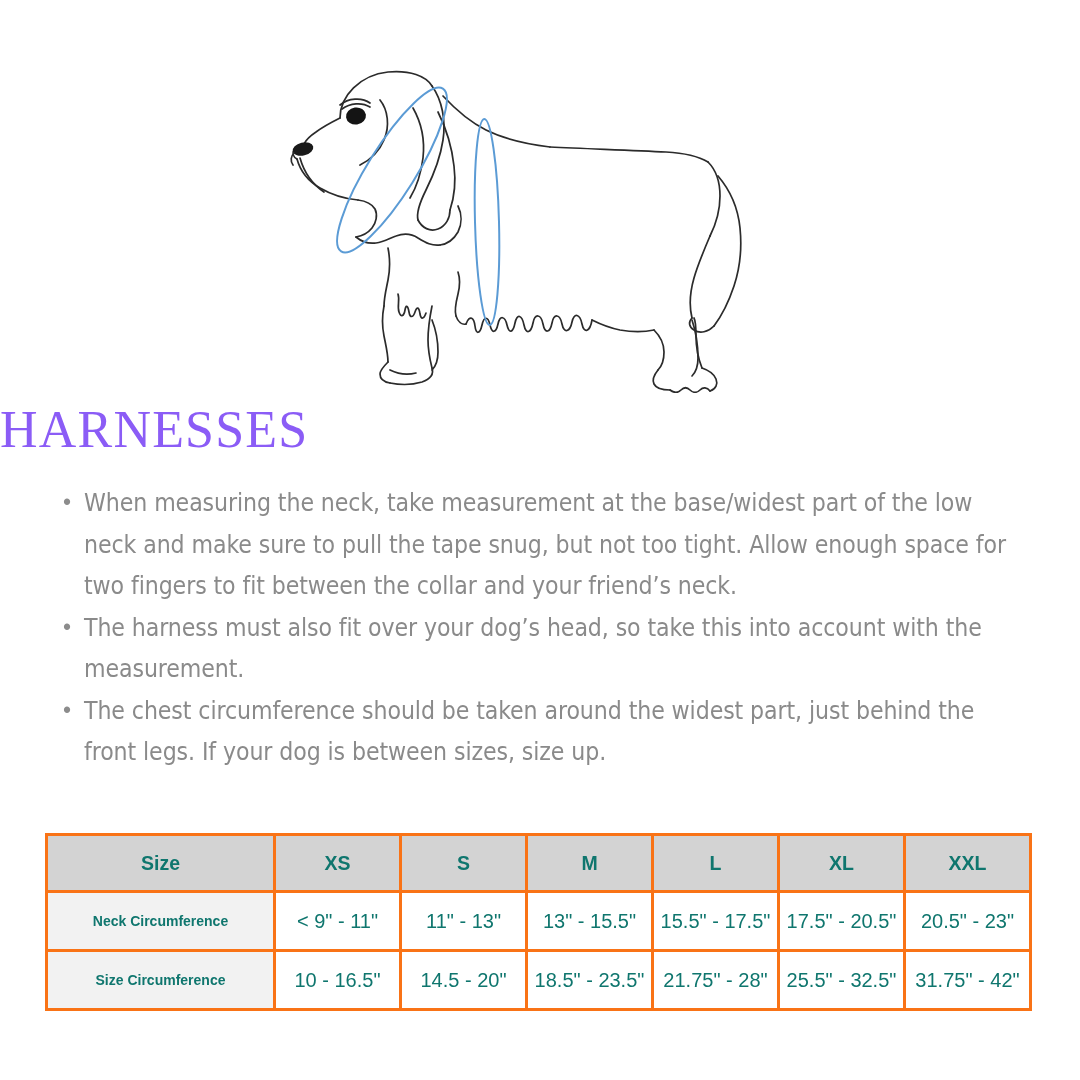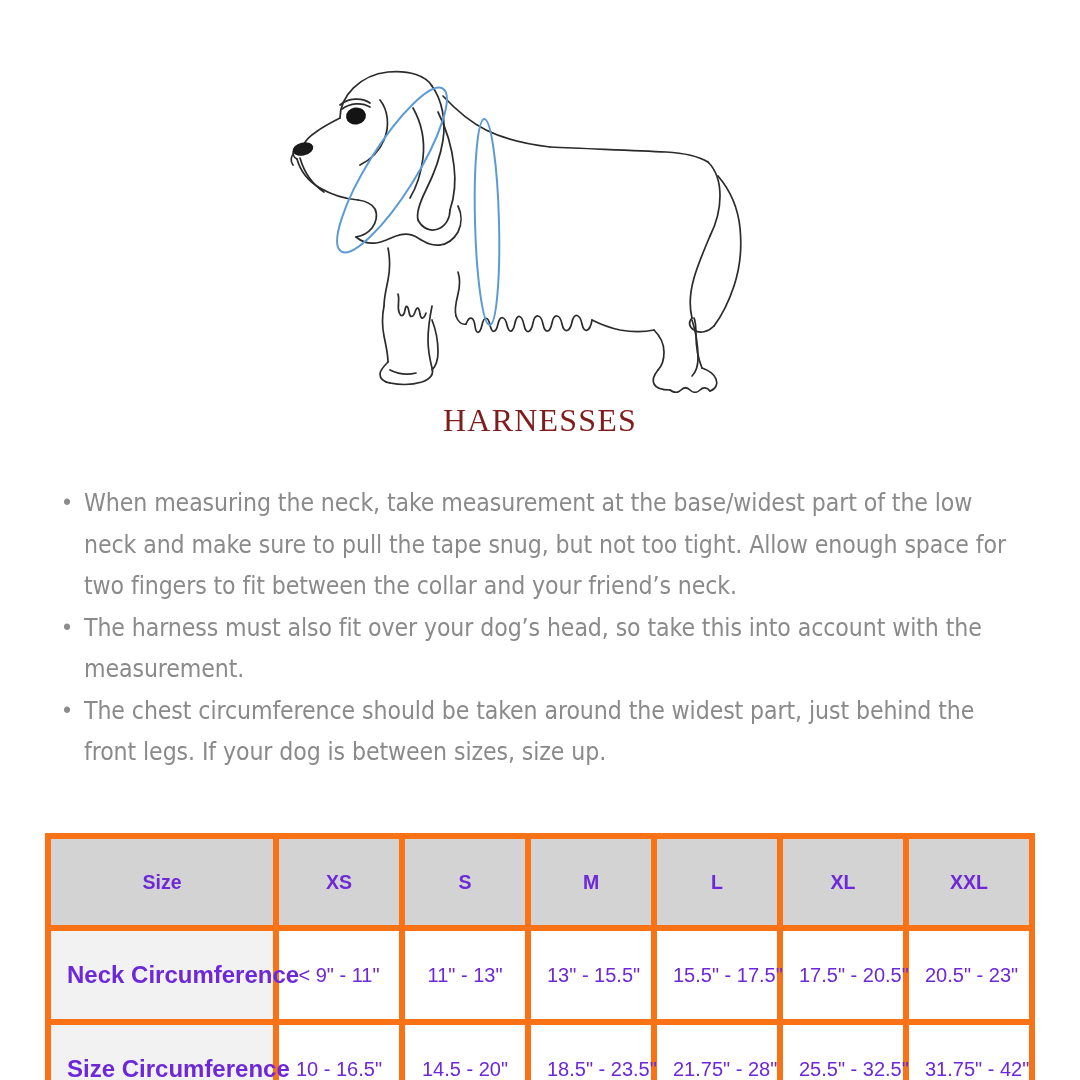--- a/index.html
+++ b/index.html
@@ -34,25 +34,25 @@
     display: block;
     margin: 0 auto;
   }
 
   
   .title {
     position: absolute;
     left: 0;
     top: 404px;
     width: 1080px;
-    text-align: center;
+    text-align: left;
     font-family: "Liberation Serif", "DejaVu Serif", serif;
-    font-size: 32px;
+    font-size: 52px;
     letter-spacing: 1.2px;
-    color: #7f1d1d;
+    color: #8b5cf6;
     font-weight: 400;
     line-height: 1;
   }
 
   
   .notes {
     position: absolute;
     left: 58px;
     top: 482px;
     width: 985px;
@@ -94,41 +94,41 @@
     width: 986px;
   }
   table.size-table {
     border-collapse: collapse;
     width: 986px;
     table-layout: fixed;
     border: 2px solid #a6a6a6;
   }
   table.size-table th,
   table.size-table td {
-    border: 6px solid #f97316;
+    border: 3px solid #f97316;
     text-align: center;
     vertical-align: middle;
-    color: #6d28d9;
+    color: #0f766e;
     font-size: 19.5px;
     font-family: "Liberation Sans", sans-serif;
-    padding: 16px;
+    padding: 0;
     height: 56px;
     white-space: nowrap;
   }
   table.size-table thead th {
     background: #d3d3d3;
     font-weight: bold;
     height: 54px;
     font-size: 19.5px;
   }
   table.size-table tbody td.rowhead {
     background: #f2f2f2;
     font-weight: bold;
     text-align: center;
-    font-size: 24px;
+    font-size: 14px;
   }
   table.size-table tbody td.val {
     background: #ffffff;
     font-weight: normal;
     font-size: 20px;
   }
   col.c-label { width: 228px; }
   col.c-size  { width: 126px; }
 </style>
 </head>

